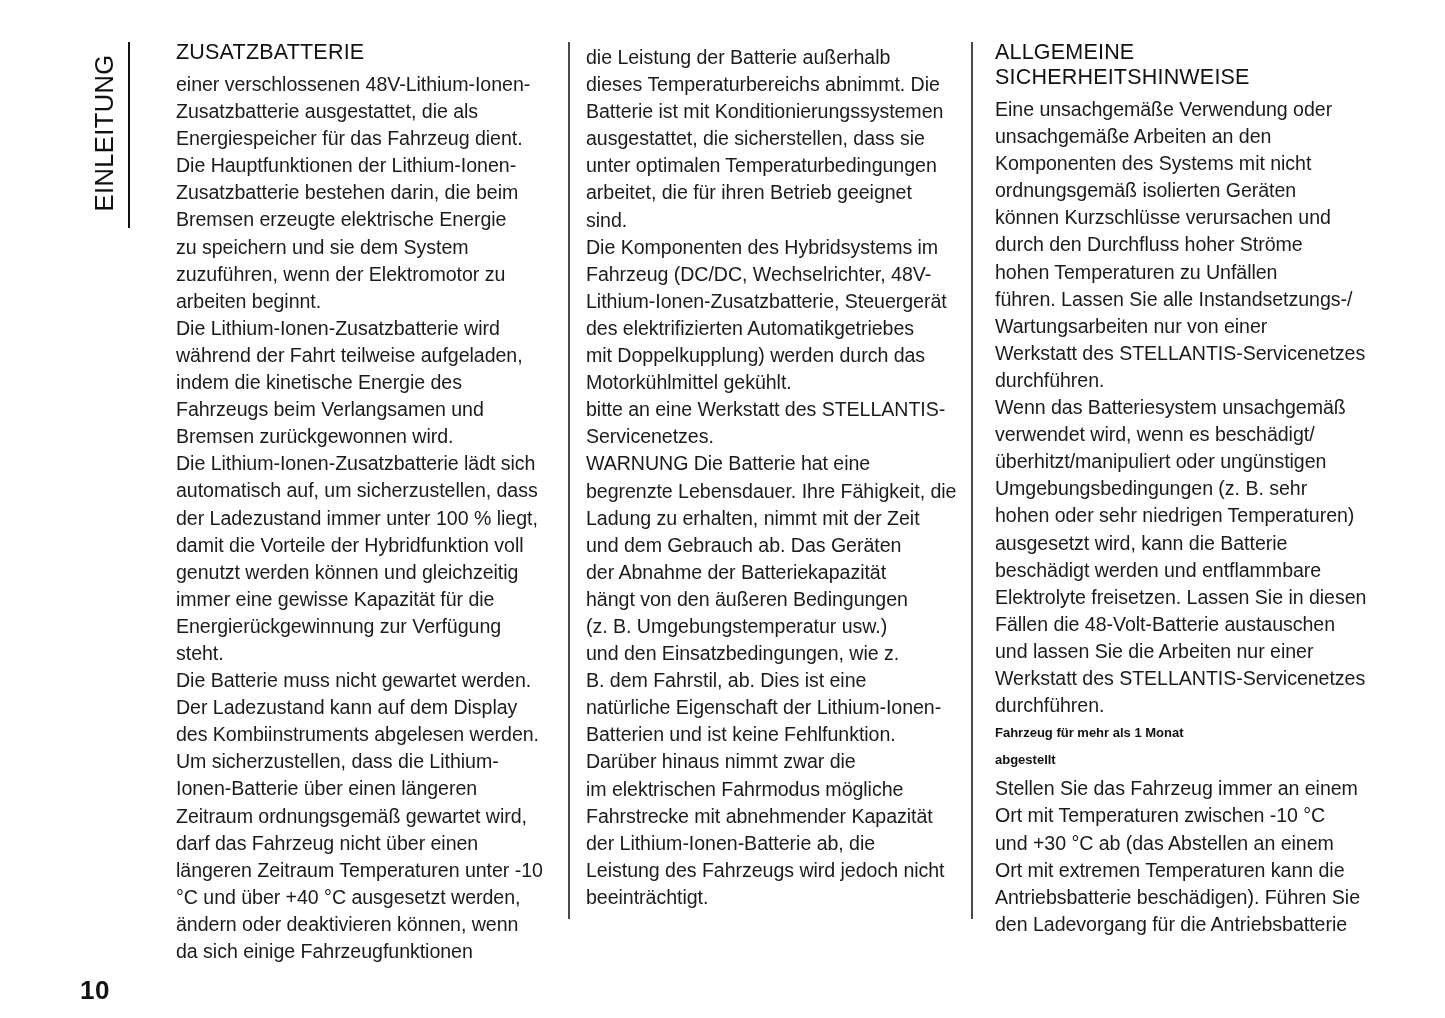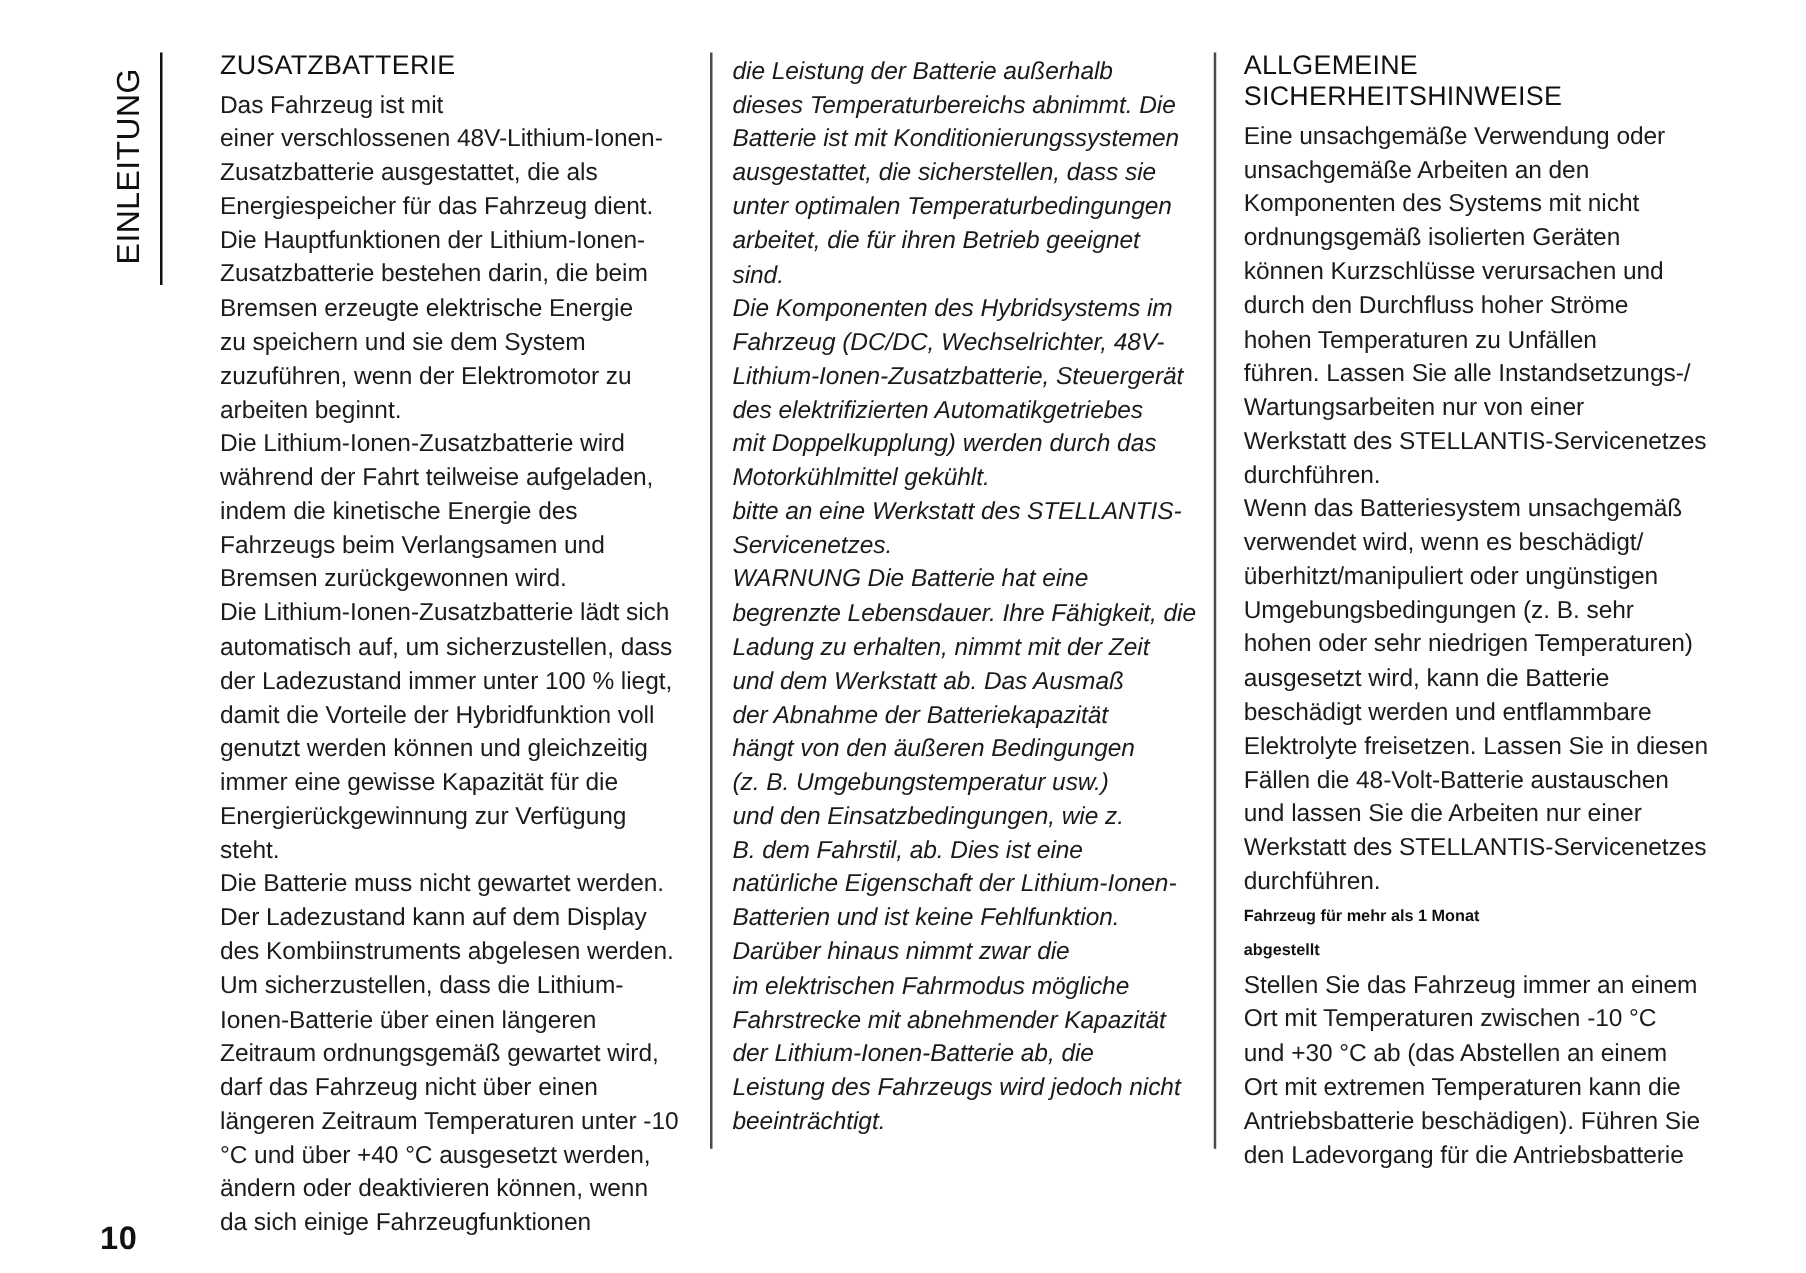--- a/index.html
+++ b/index.html
@@ -95,21 +95,21 @@
   .sub-heading {
     font-size: 13px;
     line-height: 27.1px;
     font-weight: 700;
     color: #111111;
   }
   .sub-heading .ln { display: block; white-space: pre; }
 
   
   #column-2 .body-block { margin-top: 0; }
-  #column-2 { top: 44px; font-style: italic; }
+  #column-2 { top: 44px; }
   #column-1 .body-block { margin-top: 0px; }
   #column-3 .body-block { margin-top: 2px; }
 
   
   #page-number {
     position: absolute;
     left: 80px;
     top: 975px;
     font-size: 26px;
     font-weight: 900;
@@ -128,21 +128,20 @@
   </div>
 
   <div class="col-rule" id="col-rule-1"></div>
   <div class="col-rule" id="col-rule-2"></div>
 
   <div class="column" id="column-1">
     <h2 class="section-heading">
         <span class="hline">ZUSATZBATTERIE</span>
       </h2>
     <div class="body-block">
-        <span class="ln">Das Fahrzeug ist mit</span>
         <span class="ln">einer verschlossenen 48V-Lithium-Ionen-</span>
         <span class="ln">Zusatzbatterie ausgestattet, die als</span>
         <span class="ln">Energiespeicher für das Fahrzeug dient.</span>
         <span class="ln">Die Hauptfunktionen der Lithium-Ionen-</span>
         <span class="ln">Zusatzbatterie bestehen darin, die beim</span>
         <span class="ln">Bremsen erzeugte elektrische Energie</span>
         <span class="ln">zu speichern und sie dem System</span>
         <span class="ln">zuzuführen, wenn der Elektromotor zu</span>
         <span class="ln">arbeiten beginnt.</span>
         <span class="ln">Die Lithium-Ionen-Zusatzbatterie wird</span>
@@ -185,21 +184,21 @@
         <span class="ln">Fahrzeug (DC/DC, Wechselrichter, 48V-</span>
         <span class="ln">Lithium-Ionen-Zusatzbatterie, Steuergerät</span>
         <span class="ln">des elektrifizierten Automatikgetriebes</span>
         <span class="ln">mit Doppelkupplung) werden durch das</span>
         <span class="ln">Motorkühlmittel gekühlt.</span>
         <span class="ln">bitte an eine Werkstatt des STELLANTIS-</span>
         <span class="ln">Servicenetzes.</span>
         <span class="ln">WARNUNG Die Batterie hat eine</span>
         <span class="ln">begrenzte Lebensdauer. Ihre Fähigkeit, die</span>
         <span class="ln">Ladung zu erhalten, nimmt mit der Zeit</span>
-        <span class="ln">und dem Werkstatt ab. Das Ausmaß</span>
+        <span class="ln">und dem Gebrauch ab. Das Geräten</span>
         <span class="ln">der Abnahme der Batteriekapazität</span>
         <span class="ln">hängt von den äußeren Bedingungen</span>
         <span class="ln">(z. B. Umgebungstemperatur usw.)</span>
         <span class="ln">und den Einsatzbedingungen, wie z.</span>
         <span class="ln">B. dem Fahrstil, ab. Dies ist eine</span>
         <span class="ln">natürliche Eigenschaft der Lithium-Ionen-</span>
         <span class="ln">Batterien und ist keine Fehlfunktion.</span>
         <span class="ln">Darüber hinaus nimmt zwar die</span>
         <span class="ln">im elektrischen Fahrmodus mögliche</span>
         <span class="ln">Fahrstrecke mit abnehmender Kapazität</span>

